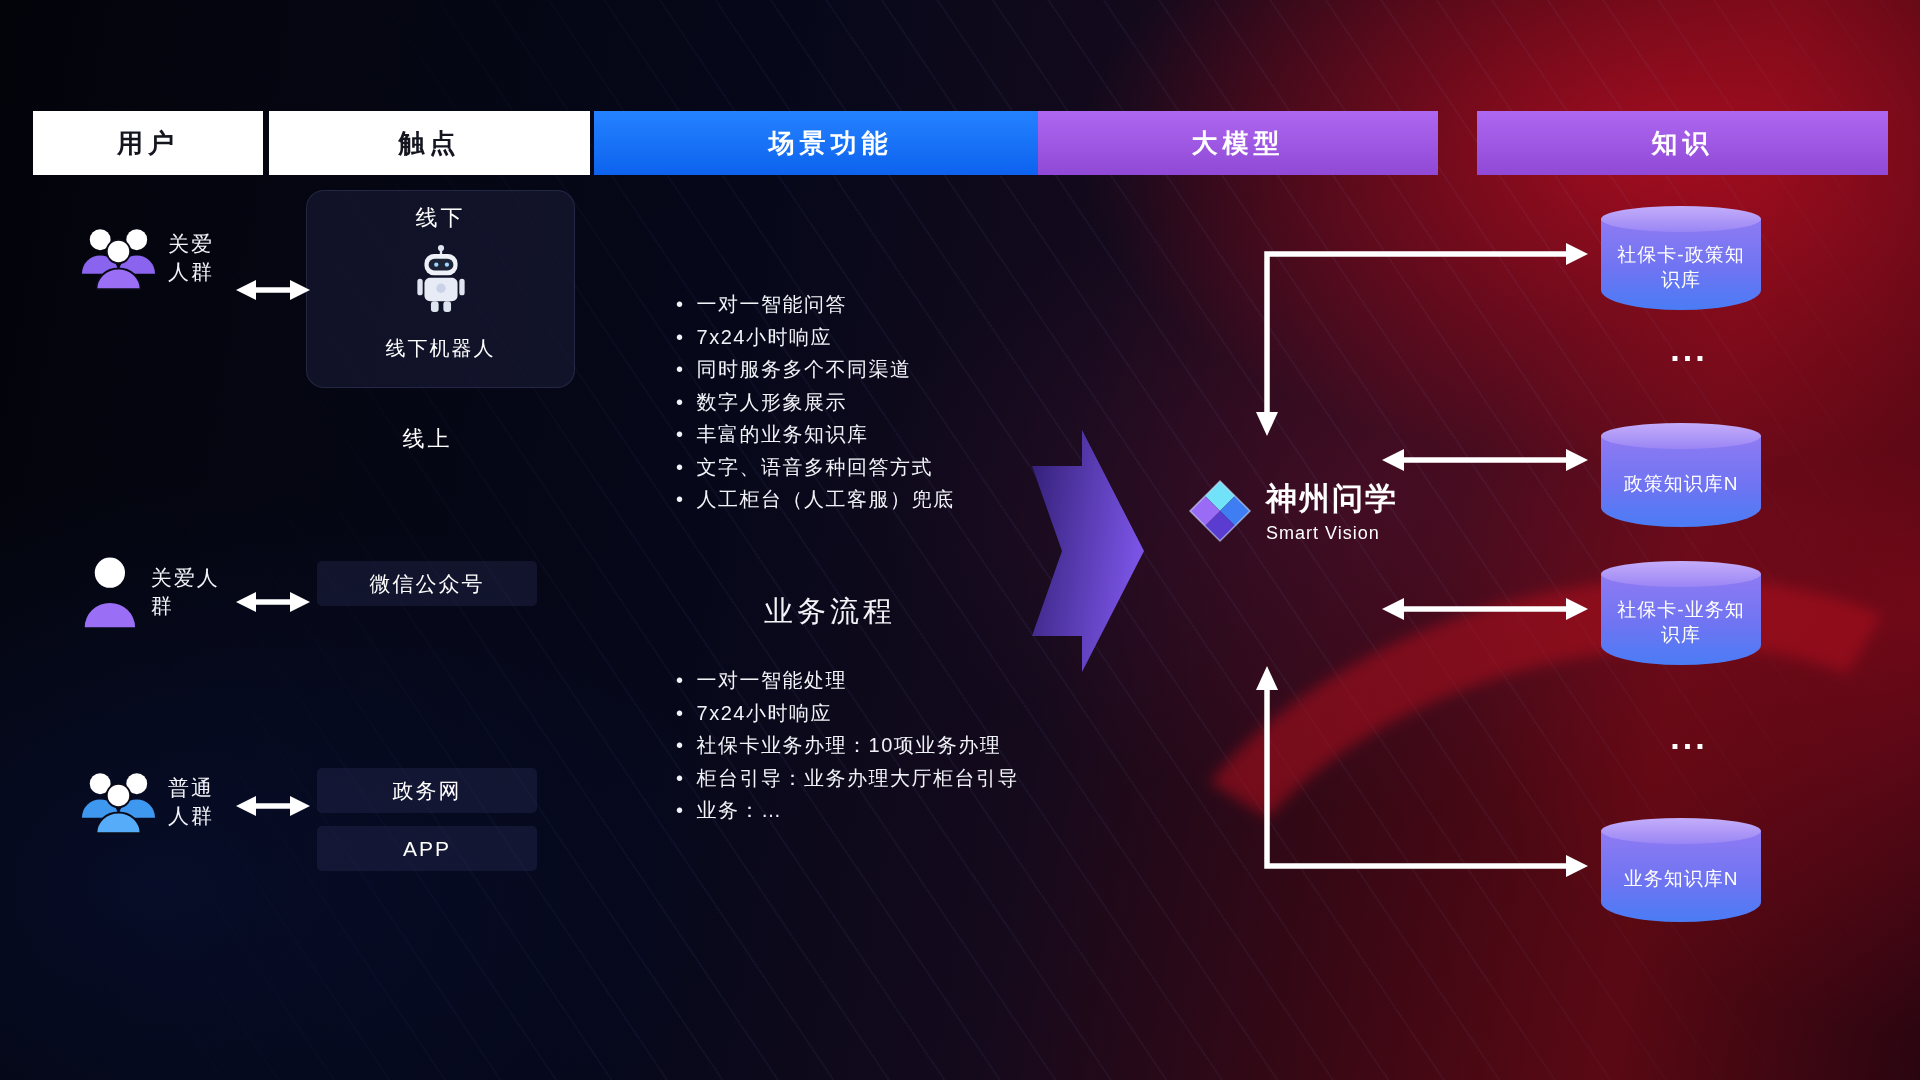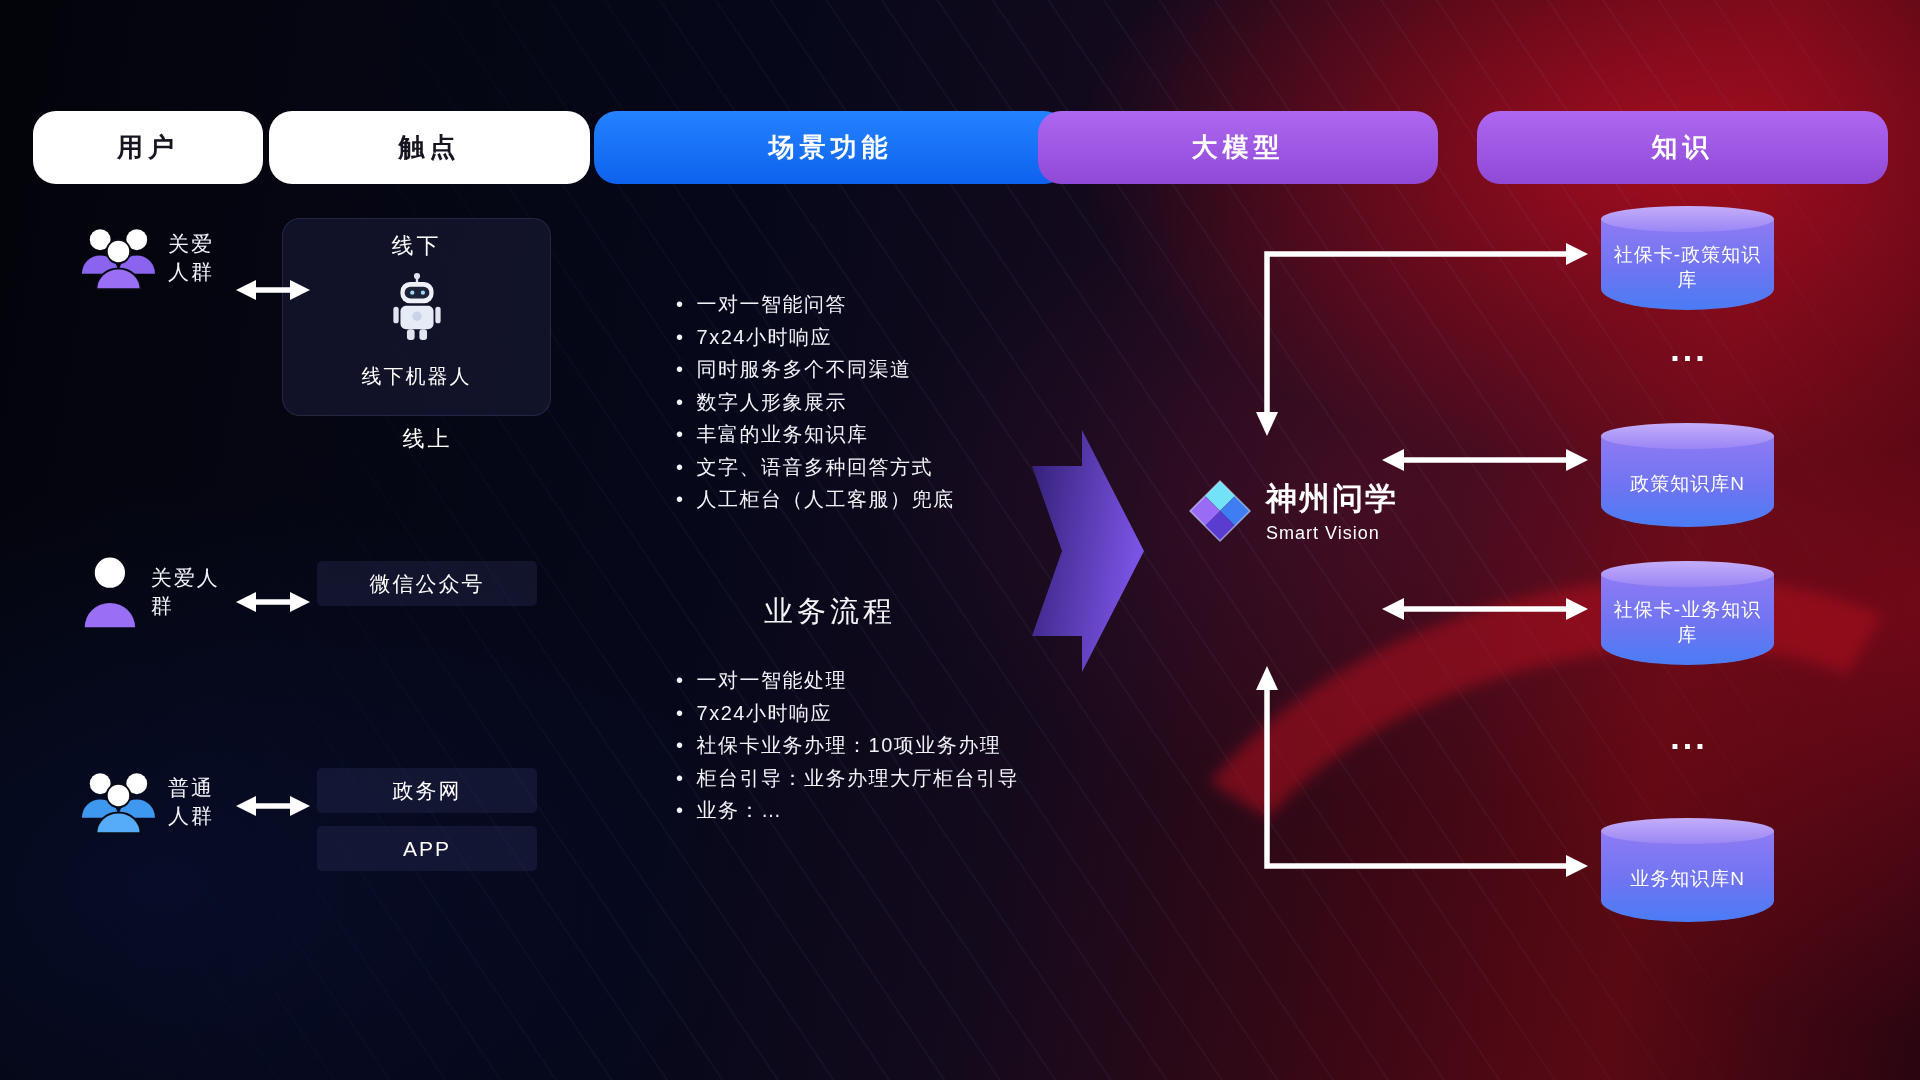--- a/index.html
+++ b/index.html
@@ -20,36 +20,36 @@
             mask:linear-gradient(100deg, transparent 12%, #000 42%, #000 78%, transparent 96%);
   }
   .swoosh{
     position:absolute;width:760px;height:430px;right:-120px;top:590px;pointer-events:none;
     border-radius:50%;
     border-top:70px solid rgba(175,14,30,0.55);
     border-left:70px solid transparent;border-right:70px solid transparent;border-bottom:70px solid transparent;
     transform:rotate(-14deg);filter:blur(7px);
   }
   
-  .hdr{position:absolute;top:111px;height:73px;display:flex;align-items:center;justify-content:center;
-       font-size:26px;font-weight:700;letter-spacing:5px;border-radius:23px;}
+  .hdr{position:absolute;top:111px;height:64px;display:flex;align-items:center;justify-content:center;
+       font-size:26px;font-weight:700;letter-spacing:5px;}
   .hdr-white{background:#ffffff;color:#14151f;}
   .hdr-blue{background:linear-gradient(180deg,#2482ff,#0d62ee);color:#fff;}
   .hdr-purple{background:linear-gradient(180deg,#ae67f0,#9049d6);color:#fff;}
   #hdr-1{left:33px;width:230px;}
   #hdr-2{left:269px;width:321px;}
   #hdr-3{left:594px;width:473px;}
   #hdr-4{left:1038px;width:400px;}
   #hdr-5{left:1477px;width:411px;}
   
   .user{position:absolute;width:150px;display:flex;flex-direction:row;align-items:center;gap:9px;}
   .user-label{font-size:21px;letter-spacing:2px;color:#f2f3f8;}
   
-  .tp-card{position:absolute;left:282px;top:190px;width:267px;height:196px;border-radius:18px;
-           background:rgba(28,30,58,0.55);border:1px solid rgba(130,135,190,0.18);margin-top:28px;}
+  .tp-card{position:absolute;left:306px;top:190px;width:267px;height:196px;border-radius:18px;
+           background:rgba(28,30,58,0.55);border:1px solid rgba(130,135,190,0.18);}
   .tp-card-title{position:absolute;left:0;right:0;top:12px;text-align:center;font-size:22px;letter-spacing:3px;}
   .tp-card-robot{position:absolute;left:0;right:0;top:52px;display:flex;justify-content:center;}
   .tp-card-sub{position:absolute;left:0;right:0;top:144px;text-align:center;font-size:20px;letter-spacing:2px;}
   .tp-online{position:absolute;left:294px;top:424px;width:267px;text-align:center;font-size:22px;letter-spacing:3px;}
   .tp-chan{position:absolute;left:317px;width:220px;height:45px;border-radius:5px;
            background:rgba(48,50,92,0.32);display:flex;align-items:center;justify-content:center;
            font-size:21px;letter-spacing:2px;}
   #chan-0{top:561px;} #chan-1{top:618px;} #chan-2{top:768px;} #chan-3{top:826px;}
   
   .scn-title{position:absolute;width:260px;text-align:center;font-size:29px;letter-spacing:4px;color:#f4f4f8;}
@@ -58,21 +58,21 @@
   .scn-list{position:absolute;margin:0;padding:0;list-style:none;}
   #scn-list-0{left:676px;top:288px;}
   #scn-list-1{left:676px;top:664px;}
   .scn-list li{font-size:20px;line-height:32.5px;letter-spacing:1.5px;color:#f2f3f8;white-space:nowrap;}
   .scn-list li::before{content:"•";margin-right:12px;}
   
   .logo{position:absolute;left:1188px;top:478px;display:flex;align-items:center;gap:14px;}
   .logo-name{font-size:31px;font-weight:700;letter-spacing:2px;}
   .logo-sub{font-size:18px;letter-spacing:1px;margin-top:3px;}
   
-  .cyl{position:absolute;left:1601px;width:160px;height:104px;padding-left:13px;}
+  .cyl{position:absolute;left:1601px;width:160px;height:104px;}
   .cyl-body{position:absolute;top:13px;left:0;right:0;bottom:0;
             border-radius:0 0 88px 88px / 0 0 22px 22px;
             background:linear-gradient(180deg,#8f7bf3 0%,#6f74f2 55%,#4a7cf5 100%);
             display:flex;align-items:center;justify-content:center;text-align:center;
             padding:10px 12px 4px;box-sizing:border-box;font-size:19px;line-height:1.3;letter-spacing:1px;}
   .cyl-top{position:absolute;top:0;left:0;right:0;height:26px;border-radius:50%;
            background:linear-gradient(180deg,#c4adfa,#9a86f5);}
   #cyl-0{top:206px;} #cyl-1{top:423px;} #cyl-2{top:561px;} #cyl-3{top:818px;}
   .dots{position:absolute;left:1601px;width:176px;text-align:center;font-size:34px;font-weight:700;letter-spacing:3px;}
   #dots-0{top:330px;} #dots-1{top:718px;}

